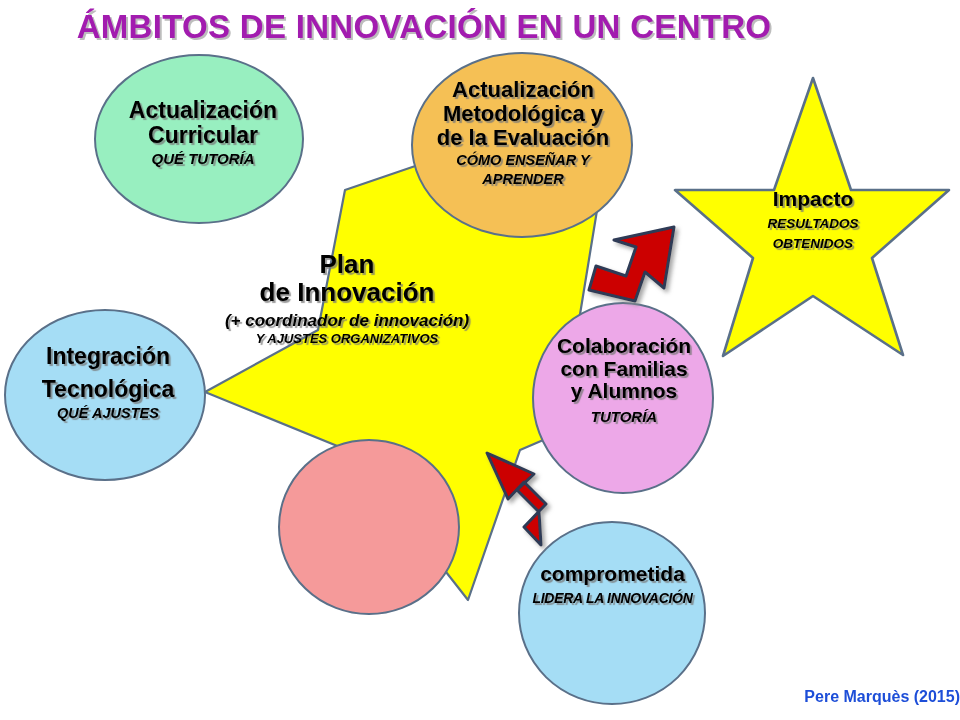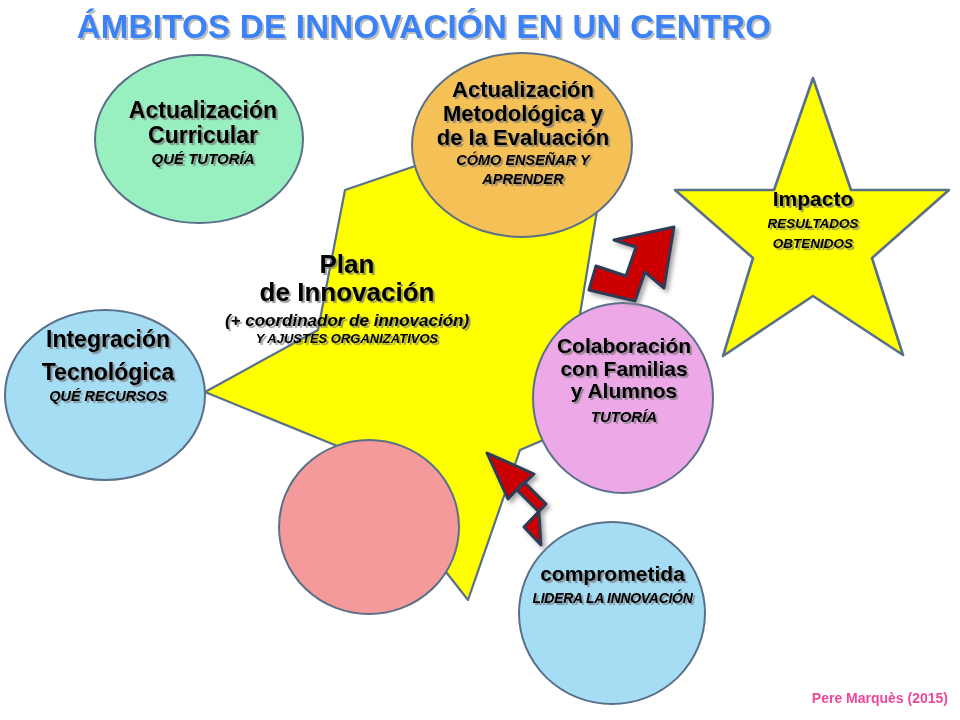--- a/index.html
+++ b/index.html
@@ -28,21 +28,21 @@
   .diagram-title {
     position: absolute;
     left: 0;
     top: 8px;
     width: 848px;
     text-align: center;
     font-family: "Liberation Sans", sans-serif;
     font-weight: bold;
     font-size: 33px;
     letter-spacing: 0.3px;
-    color: #3b82f6;
+    color: #a21caf;
     text-shadow: 2px 2px 0 #bdbdbd;
     white-space: nowrap;
   }
 
   
   .node-text {
     position: absolute;
     text-align: center;
     color: #000000;
     text-shadow: 2px 2px 1px rgba(120,120,120,0.75);
@@ -63,45 +63,45 @@
   .t-curricular { left: 78px;  top: 98px;  width: 250px; font-size: 23px; }
   .t-curricular .sub { font-size: 15px; margin-top: 3px; }
 
   .t-metodologica { left: 402px; top: 78px; width: 242px; font-size: 22px; }
   .t-metodologica .sub { font-size: 14.5px; margin-top: 3px; line-height: 1.12; font-style: italic; }
 
   .t-plan { left: 182px; top: 250px; width: 330px; font-size: 26px; }
   .t-plan .sub-i { font-weight: bold; font-style: italic; font-size: 17px; display: block; margin-top: 6px; }
   .t-plan .sub-c { font-weight: bold; font-style: italic; font-size: 13px; display: block; margin-top: 1px; }
 
-  .t-integracion { left: 8px; top: 327px; width: 200px; font-size: 23px; }
+  .t-integracion { left: 8px; top: 344px; width: 200px; font-size: 23px; }
   .t-integracion .main + .main { margin-top: 8px; }
   .t-integracion .sub { font-size: 14.5px; margin-top: 4px; }
 
   .t-colaboracion { left: 524px; top: 335px; width: 200px; font-size: 21px; }
   .t-colaboracion .sub { font-size: 15px; margin-top: 6px; }
 
   .t-formacion { left: 275px; top: 468px; width: 190px; font-size: 21px; }
   .t-formacion .sub { font-size: 14px; margin-top: 7px; }
 
   .t-direccion { left: 505px; top: 563px; width: 215px; font-size: 21px; }
   .t-direccion .sub { font-size: 14px; margin-top: 5px; letter-spacing: -0.3px; }
 
   .t-impacto { left: 723px; top: 188px; width: 180px; font-size: 21px; }
   .t-impacto .sub { font-size: 13.5px; margin-top: 5px; line-height: 1.15; }
 
   
   .credit {
     position: absolute;
-    right: 12px;
+    right: 0;
     bottom: 14px;
     font-family: "Liberation Sans", sans-serif;
     font-weight: bold;
-    font-size: 14px;
-    color: #ec4899;
+    font-size: 16px;
+    color: #1d4ed8;
     white-space: nowrap;
   }
 </style>
 </head>
 <body>
 
 <div id="canvas">
 
   <svg id="vector-layer" viewBox="0 0 960 720" xmlns="http://www.w3.org/2000/svg">
     <defs>
@@ -193,21 +193,21 @@
   <div class="node-text t-plan">
     <span class="main">Plan</span>
     <span class="main">de Innovación</span>
     <span class="sub-i">(+ coordinador de innovación)</span>
     <span class="sub-c">Y AJUSTES ORGANIZATIVOS</span>
   </div>
 
   <div class="node-text t-integracion">
     <span class="main">Integración</span>
     <span class="main">Tecnológica</span>
-    <span class="sub">QUÉ RECURSOS</span>
+    <span class="sub">QUÉ AJUSTES</span>
   </div>
 
   <div class="node-text t-colaboracion">
     <span class="main">Colaboración</span>
     <span class="main">con Familias</span>
     <span class="main">y Alumnos</span>
     <span class="sub">TUTORÍA</span>
   </div>
 
 

